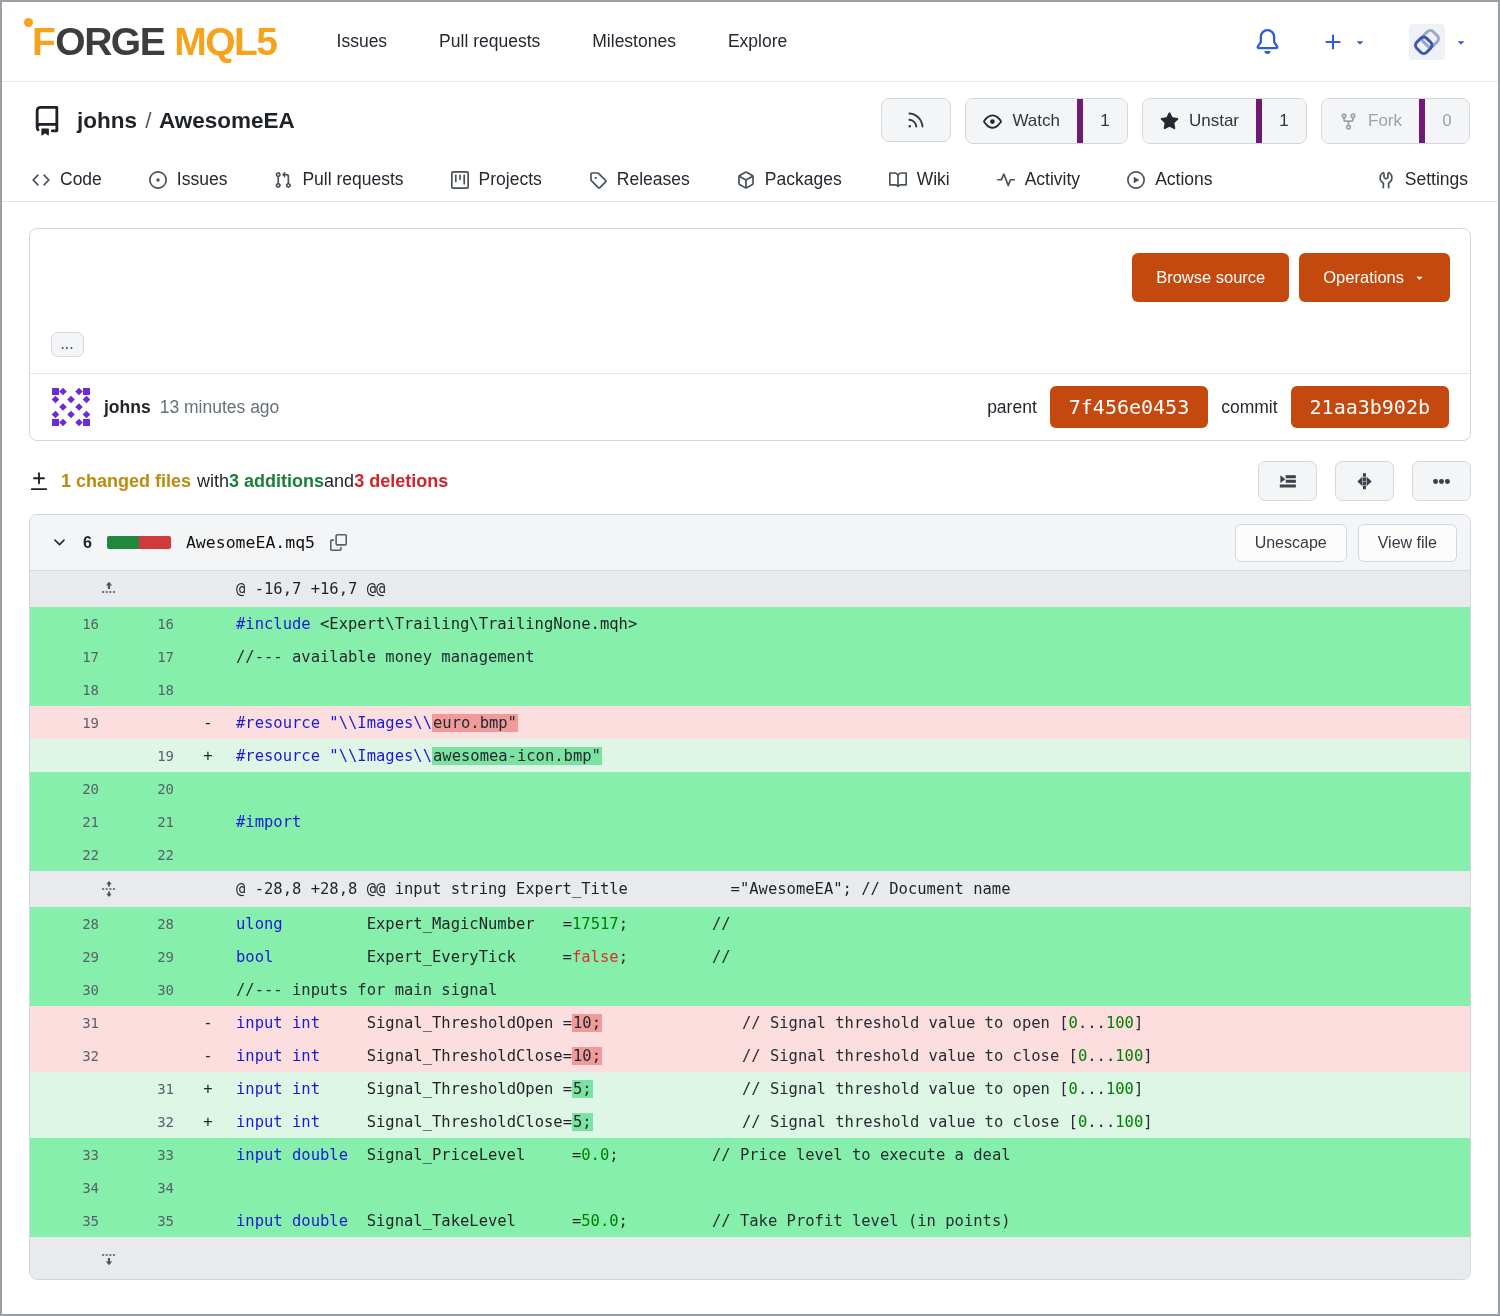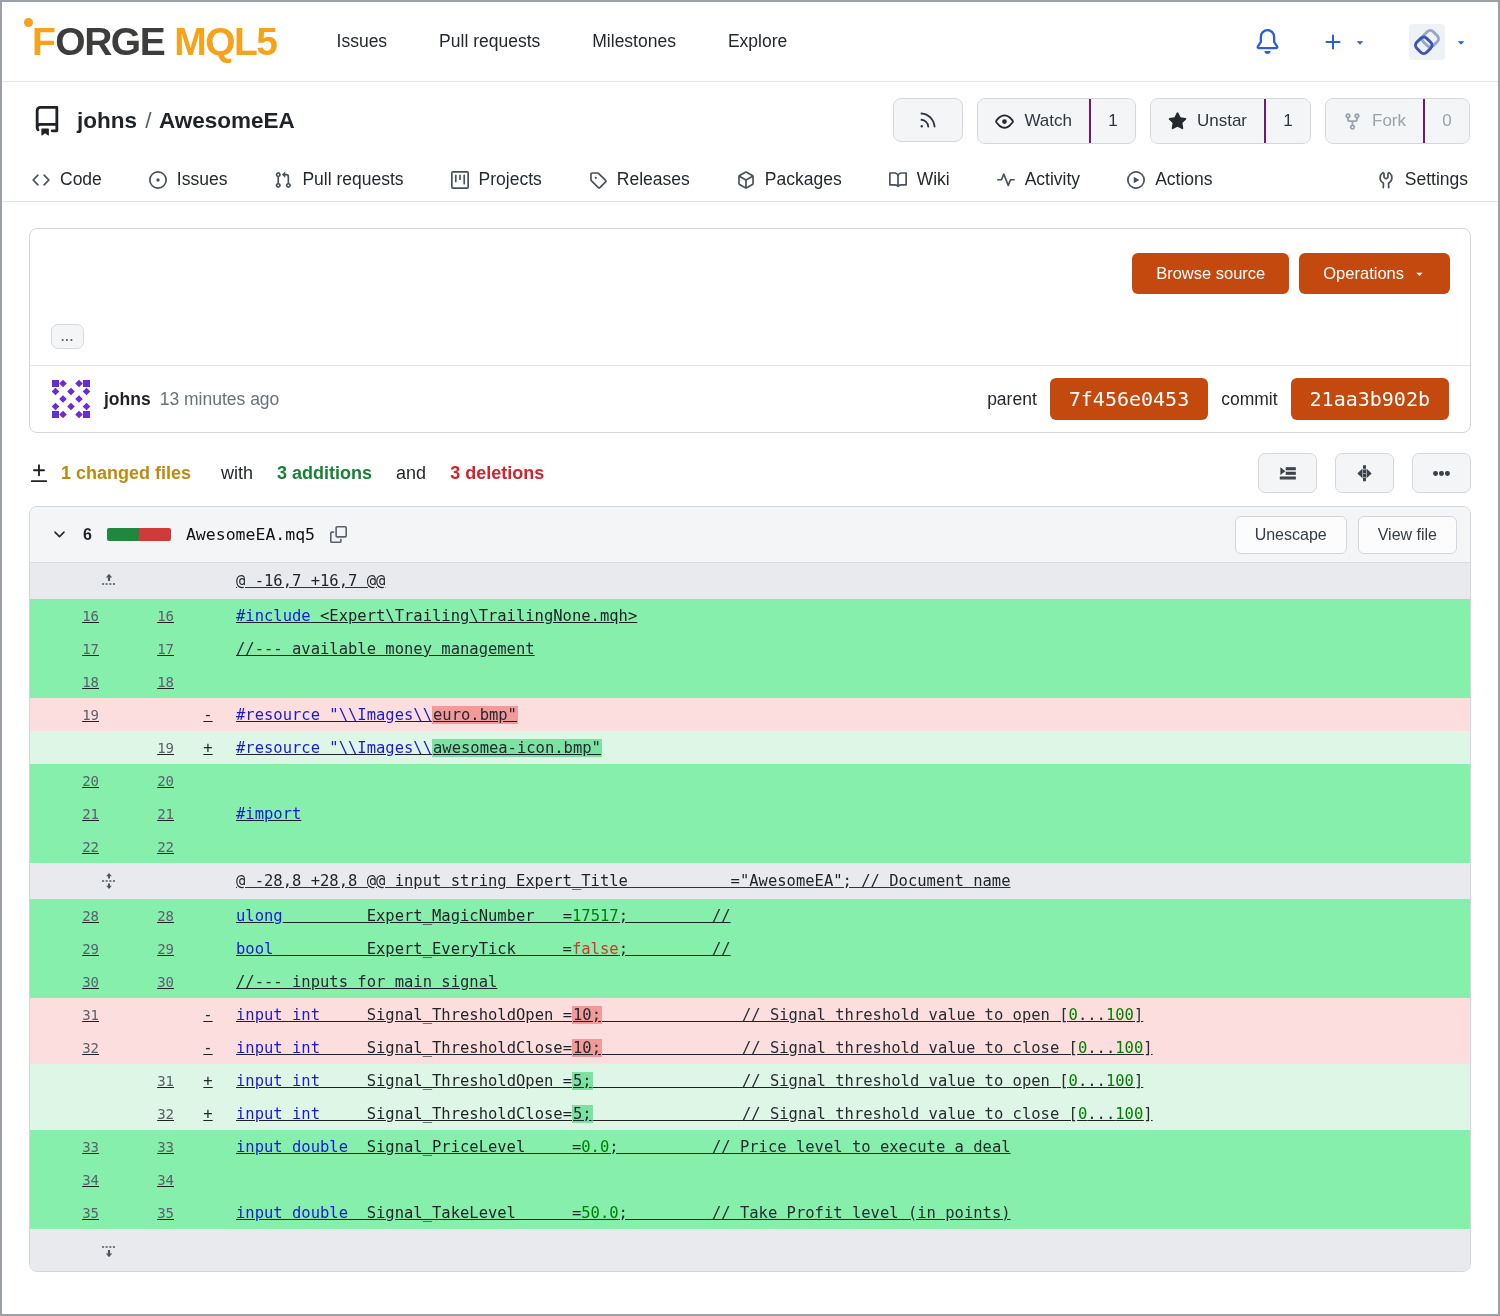--- a/index.html
+++ b/index.html
@@ -23,54 +23,54 @@
 
   
   .repo-head{display:flex;align-items:center;padding:16px 28px 12px 30px;}
   .repo-title{display:flex;align-items:center;gap:15px;font-size:22.5px;font-weight:600;}
   .repo-title svg{fill:#1f2328;}
   .repo-sep{color:#57606a;font-weight:400;margin:0 2px;}
   .repo-actions{margin-left:auto;display:flex;gap:14px;}
   .icon-btn{height:44px;width:70px;border:1px solid #d4d8dd;border-radius:8px;background:#f4f5f6;display:flex;align-items:center;justify-content:center;}
   .icon-btn svg{fill:#2f363d;}
   .action-group{display:flex;border:1px solid #d4d8dd;border-radius:8px;overflow:hidden;height:44px;background:#f4f5f6;}
-  .ag-main{display:flex;align-items:center;gap:10px;padding:0 17px;font-size:17px;background:#f4f5f6;border:none;border-right:2px solid #701a75;color:#2f3640;}
+  .ag-main{display:flex;align-items:center;gap:10px;padding:0 17px;font-size:17px;background:#f4f5f6;border:none;border-right:6px solid #701a75;color:#2f3640;}
   .ag-main svg{fill:#24292f;}
   .ag-count{min-width:44px;background:#f4f5f6;border:none;font-size:17px;color:#2f3640;}
   .action-group.disabled .ag-main,.action-group.disabled .ag-count{color:#9ba3ab;}
   .action-group.disabled svg{fill:#9ba3ab;}
 
   
   .repo-tabs{display:flex;align-items:center;gap:47px;padding:2px 30px 0;height:46px;border-bottom:1px solid #e2e5e9;font-size:17.5px;box-sizing:border-box;}
   .tab{display:flex;gap:10px;align-items:center;color:#24292f;text-align:right;}
   .tab svg{fill:#49525b;}
   .tab-settings{margin-left:auto;}
 
   
   .main{padding:26px 27px 0;}
 
   .commit-box{border:1px solid #d2d7dc;border-radius:8px;}
   .commit-top{padding:24px 20px 16px 21px;}
   .commit-actions{display:flex;justify-content:flex-end;gap:10px;}
-  .btn-accent{background:#c4490f;color:#fff;font-size:16.5px;border:none;border-radius:6px;height:41px;padding:0 24px;display:flex;align-items:center;gap:9px;}
+  .btn-accent{background:#c4490f;color:#fff;font-size:16.5px;border:none;border-radius:6px;height:49px;padding:0 24px;display:flex;align-items:center;gap:9px;}
   .btn-accent svg{fill:#fff;}
   .ellipsis-btn{margin-top:30px;height:25px;padding:0 9px;border:1px solid #d6dade;background:#f4f5f6;border-radius:7px;color:#57606a;font-weight:700;letter-spacing:1px;font-size:12px;display:block;}
   .commit-meta{border-top:1px solid #e2e5e9;display:flex;align-items:center;padding:12px 21px;}
   .identicon{width:40px;height:40px;margin-right:13px;}
   .author-name{font-weight:700;font-size:17.5px;}
   .commit-time{color:#68707a;font-size:17.5px;margin-left:9px;}
   .meta-right{margin-left:auto;display:flex;align-items:center;gap:13px;font-size:17.5px;color:#24292f;}
   .hash-btn{background:#c4490f;color:#fff;font-family:"DejaVu Sans Mono",monospace;font-size:20px;border:none;border-radius:6px;padding:9px 19px;}
 
   
   .diffstat-row{display:flex;align-items:center;margin-top:20px;font-size:18px;}
   .diffstat-row .ds-ico{margin-right:12px;display:flex;}
   .ds-ico svg{fill:#1f2328;}
   .ds-files{color:#bd8b0d;font-weight:700;margin-right:6px;}
-  .ds-word{margin:0 24px;}
+  .ds-word{margin:0 0;}
   .ds-add{color:#1a7f37;font-weight:700;}
   .ds-del{color:#d1242f;font-weight:700;}
   .ds-buttons{margin-left:auto;display:flex;gap:18px;}
   .tool-btn{width:59px;height:40px;border:1px solid #d4d8dd;border-radius:7px;background:#f4f5f6;display:flex;align-items:center;justify-content:center;}
   .tool-btn svg{fill:#3a424b;stroke:#3a424b;}
 
   
   .diff-box{margin-top:13px;border:1px solid #d2d7dc;border-radius:8px;overflow:hidden;margin-bottom:26px;}
   .diff-head{height:56px;background:#f4f5f7;border-bottom:1px solid #d8dce1;display:flex;align-items:center;padding:0 13px 0 21px;gap:15px;box-sizing:border-box;}
   .dh-chevron{display:flex;}
@@ -80,21 +80,21 @@
   .dh-bar .g{background:#1f883d;flex:1;}
   .dh-bar .r{background:#d03a3a;flex:1;}
   .dh-name{font-family:"DejaVu Sans Mono",monospace;font-size:16.5px;color:#111;}
   .dh-copy{display:flex;}
   .dh-copy svg{fill:#57606a;}
   .dh-buttons{margin-left:auto;display:flex;gap:11px;}
   .light-btn{height:38px;padding:0 19px;border:1px solid #d2d7dc;border-radius:6px;background:#fcfcfd;font-size:16px;color:#343c45;}
 
   
   .diff-table{font-family:"DejaVu Sans Mono",monospace;font-size:15.5px;}
-  .drow{display:flex;height:33px;align-items:center;text-decoration:underline;}
+  .drow{display:flex;height:33px;align-items:center;}
   .drow.ctx{background:#86efac;}
   .drow.del{background:#fcdede;}
   .drow.add{background:#def6e5;}
   .drow.hunk{background:#e8eaed;height:36px;color:#30363d;}
   .drow.expand{background:#e8eaed;height:42px;}
   .ln{width:83px;box-sizing:border-box;text-align:right;padding-right:14px;color:#59616b;font-size:14px;flex:none;cursor:pointer;}
   .ln2{width:75px;}
   .mk{width:40px;text-align:center;flex:none;color:#24292f;}
   .code{white-space:pre;flex:1;overflow:hidden;}
   .code{padding-left:8px;}

